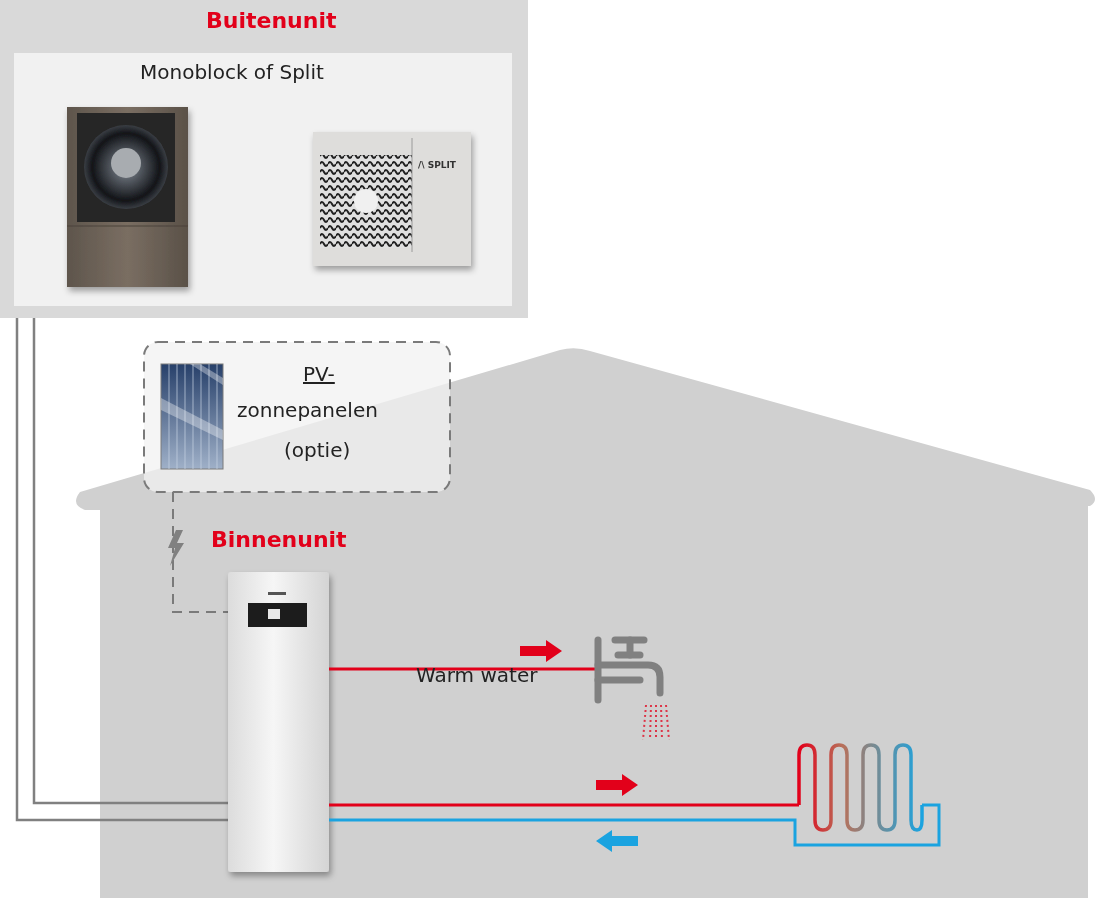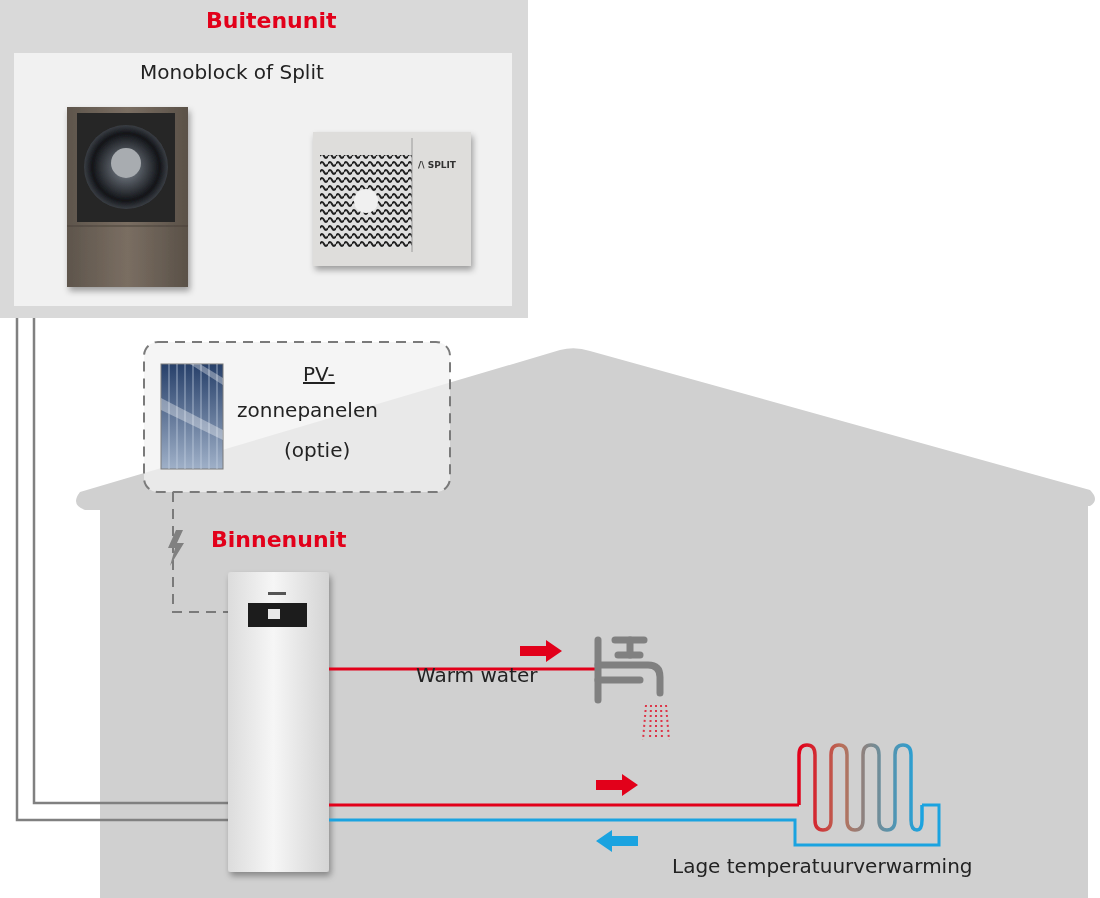--- a/index.html
+++ b/index.html
@@ -135,14 +135,13 @@
   <div class="lbl dark-text" style="left:140px;top:60px;">Monoblock of Split</div>
 
   <div class="lbl dark-text" style="left:303px;top:362px;text-decoration:underline;">PV-</div>
   <div class="lbl dark-text" style="left:237px;top:398px;">zonnepanelen</div>
   <div class="lbl dark-text" style="left:284px;top:438px;text-align:right;">(optie)</div>
 
   <div class="lbl red-title" style="left:211px;top:527px;">Binnenunit</div>
 
   <div class="lbl dark-text" style="left:416px;top:663px;">Warm water</div>
 
-  <div class="lbl dark-text" style="left:672px;top:854px;">Lage temperatuurverwarming</div>
 </div>
 
 </body></html>

